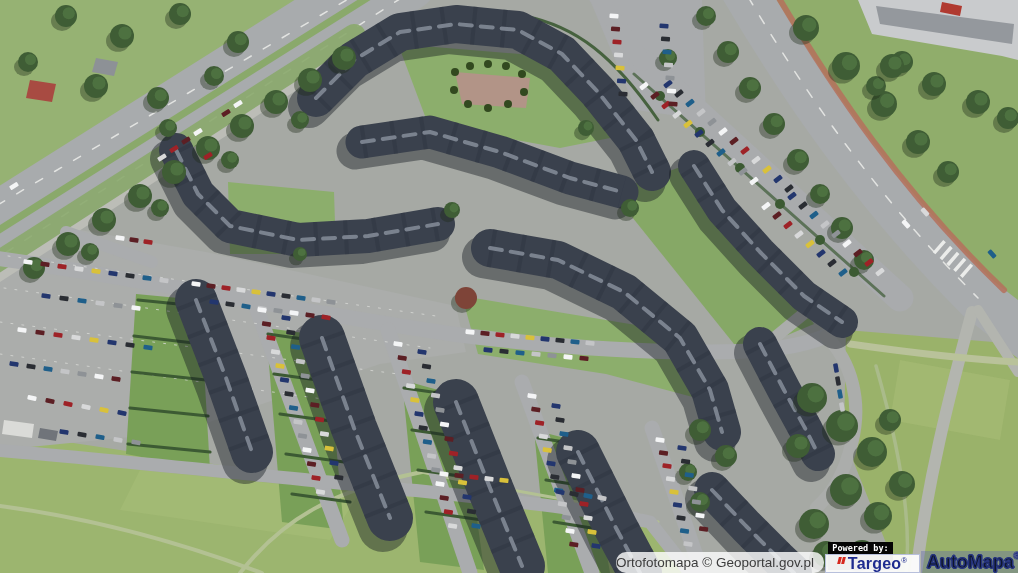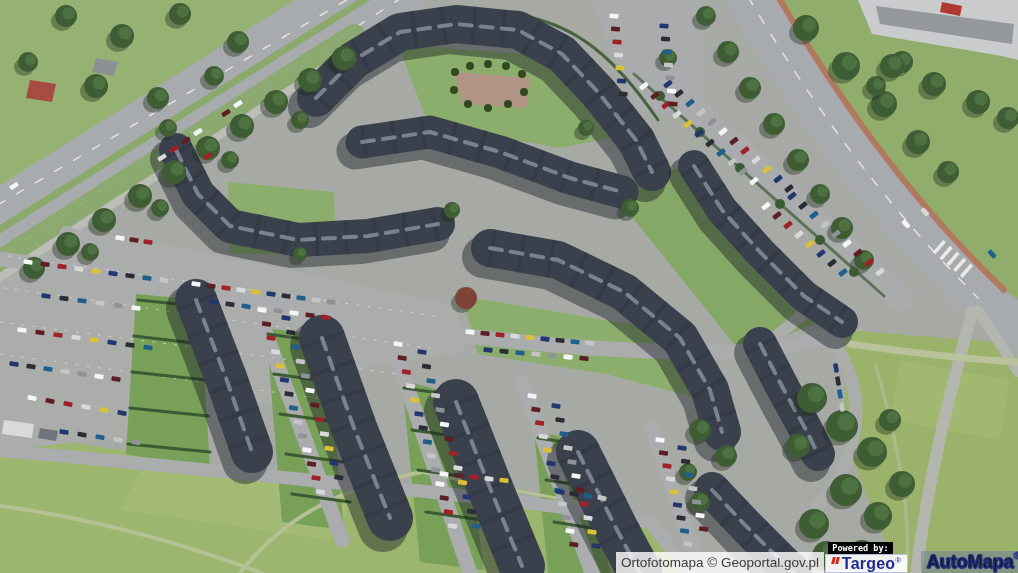--- a/index.html
+++ b/index.html
@@ -1,27 +1,27 @@
 <!DOCTYPE html>
 <html><head>
 <meta charset="utf-8">
 <style>
   html,body{margin:0;padding:0;background:#222;}
   #stage{position:relative;width:1018px;height:573px;overflow:hidden;
          font-family:"Liberation Sans",sans-serif;background:#a6a9a4;}
   #scene{position:absolute;left:0;top:0;width:1018px;height:573px;display:block;}
   .ovl{position:absolute;box-sizing:border-box;}
   #attr-strip{left:616px;top:552px;width:208px;height:21px;
-      background:rgba(255,255,255,.8);border-radius:0;
-      color:#3c3c3c;font-size:13.5px;line-height:21px;text-align:center;
+      background:rgba(255,255,255,.8);border-radius:10px;
+      color:#3c3c3c;font-size:13.5px;line-height:21px;
       white-space:nowrap;}
   #powered{left:828px;top:542px;width:65px;height:28px;background:#040404;
       color:#ffffff;font-family:"DejaVu Sans Mono",monospace;font-size:8.5px;
       font-weight:bold;line-height:12px;text-align:center;letter-spacing:0;}
-  #targeo{left:825px;top:554px;width:83px;height:19px;background:rgba(253,253,253,.95);
+  #targeo{left:825px;top:554px;width:95px;height:19px;background:rgba(253,253,253,.95);
       border:1px solid #b8c0dc;display:flex;align-items:center;justify-content:center;}
   #targeo .word{color:#1e2b8f;font-weight:bold;font-size:16px;letter-spacing:.2px;
       line-height:17px;}
   #targeo .reg{color:#1e2b8f;font-size:8px;vertical-align:top;line-height:10px;
       align-self:flex-start;margin-top:1px;}
   .tq{display:inline-block;width:3px;height:7px;background:#d6281e;
       transform:skewX(-14deg);margin-right:1px;margin-top:-6px;}
   .tq+.tq{margin-right:3px;}
   #automapa{left:921px;top:551px;width:97px;height:22px;
       background:rgba(88,97,172,.35);display:flex;align-items:center;justify-content:center;}

